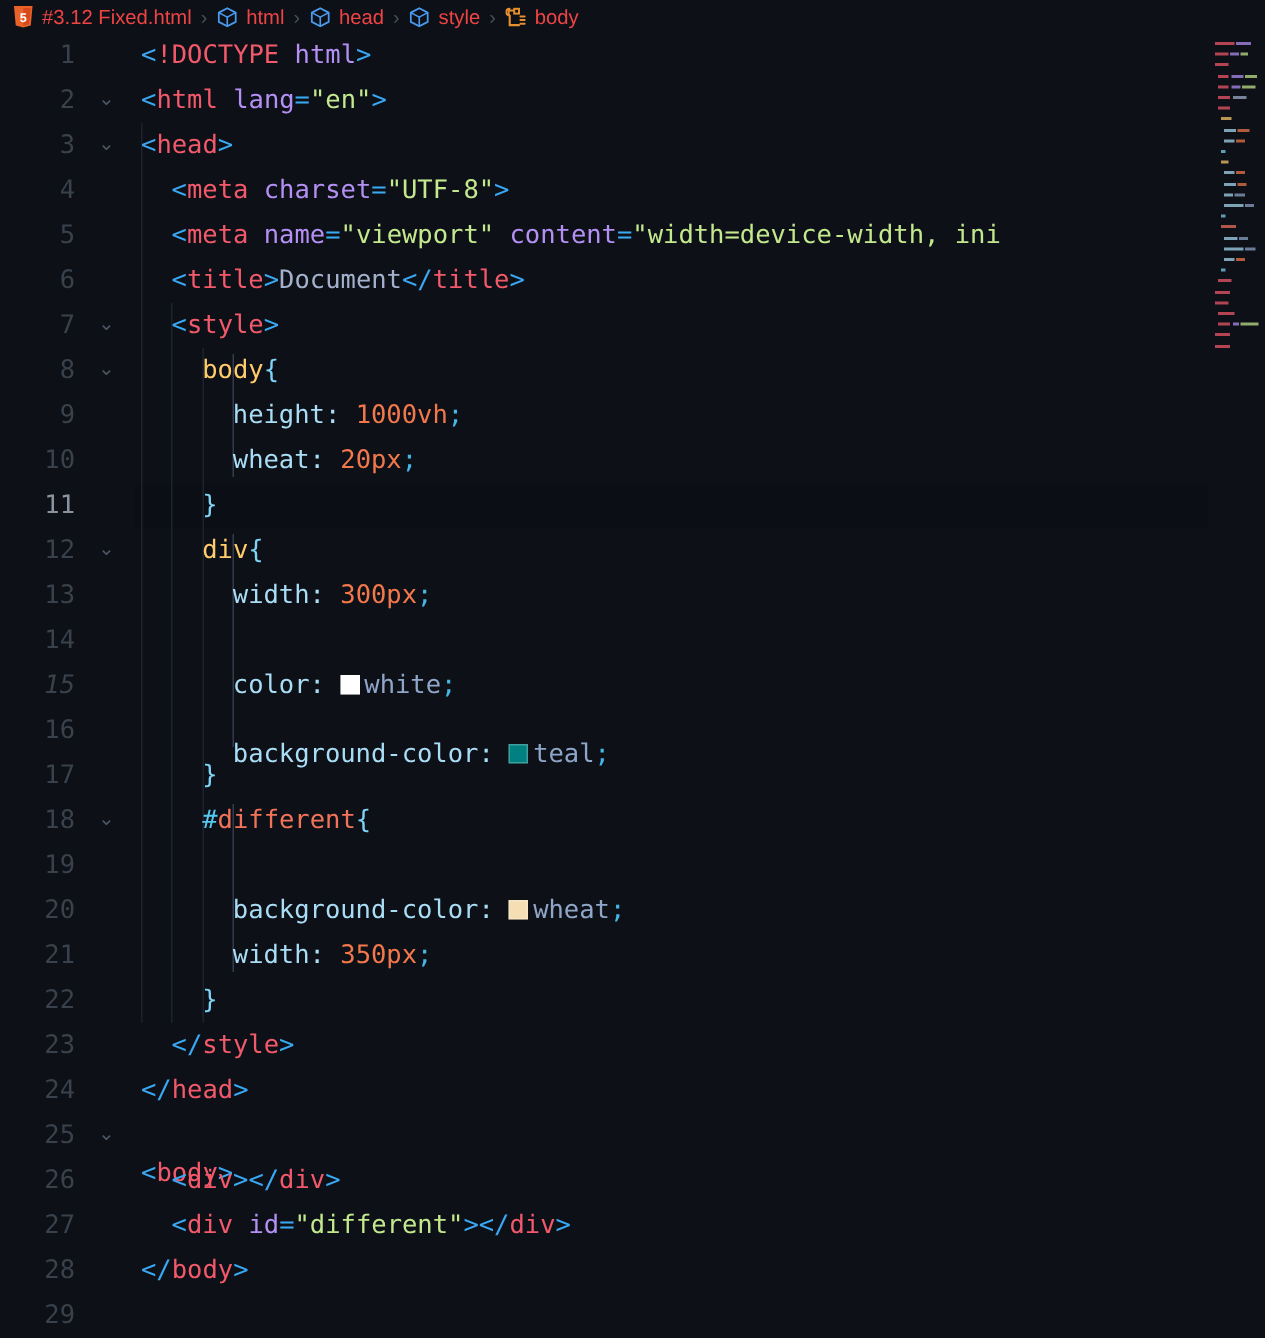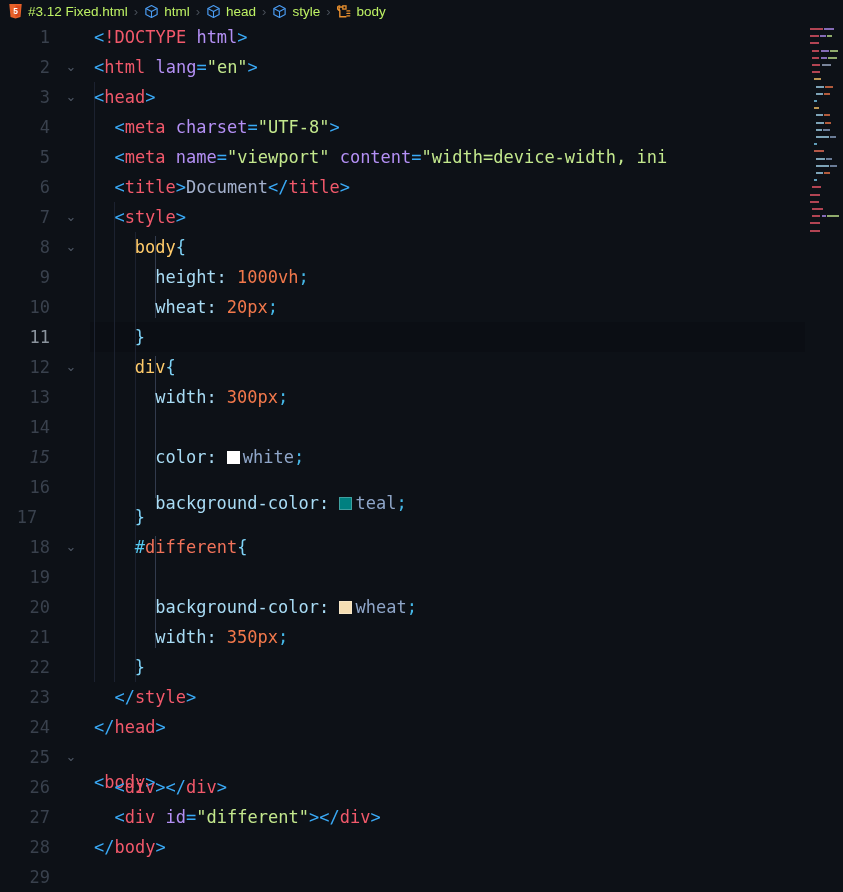--- a/index.html
+++ b/index.html
@@ -14,21 +14,21 @@
   #breadcrumb{
     position:absolute;left:0;top:0;width:843px;height:22px;
     display:flex;align-items:center;
     background:#0d1117;
     font-family:"Liberation Sans","DejaVu Sans",sans-serif;
     font-size:13.5px;color:#6e7681;
     padding-left:8px;box-sizing:border-box;
     white-space:nowrap;
   }
   .bc-item{display:flex;align-items:center;gap:5px;}
-  .bc-label{color:#bef264;}
+  .bc-label{color:#ef4444;}
   .bc-sep{color:#484f58;margin:0 6px;font-size:13px;}
   .ico{display:inline-block;line-height:0;}
 
   
   #gutter{position:absolute;left:0;top:22px;width:90px;height:870px;background:#0d1117;}
   .ln{
     position:absolute;right:40px;width:46px;text-align:right;
     font-size:17px;line-height:30px;height:30px;color:#39414d;
     font-family:"DejaVu Sans Mono","Liberation Mono",monospace;
   }
@@ -145,21 +145,21 @@
       <div class="fold" style="top: 210px;">⌄</div>
       <div class="ln" style="top: 240px;">9</div>
       <div class="ln" style="top: 270px;">10</div>
       <div class="ln cur" style="top: 300px;">11</div>
       <div class="ln" style="top: 330px;">12</div>
       <div class="fold" style="top: 330px;">⌄</div>
       <div class="ln" style="top: 360px;">13</div>
       <div class="ln" style="top: 390px;">14</div>
       <div class="ln" style="top: 420px; font-style: italic;">15</div>
       <div class="ln" style="top: 450px;">16</div>
-      <div class="ln" style="top: 480px; text-align: center;">17</div>
+      <div class="ln" style="top: 480px;">17</div>
       <div class="ln" style="top: 510px;">18</div>
       <div class="fold" style="top: 510px;">⌄</div>
       <div class="ln" style="top: 540px;">19</div>
       <div class="ln" style="top: 570px;">20</div>
       <div class="ln" style="top: 600px;">21</div>
       <div class="ln" style="top: 630px;">22</div>
       <div class="ln" style="top: 660px;">23</div>
       <div class="ln" style="top: 690px;">24</div>
       <div class="ln" style="top: 720px;">25</div>
       <div class="fold" style="top: 720px;">⌄</div>

